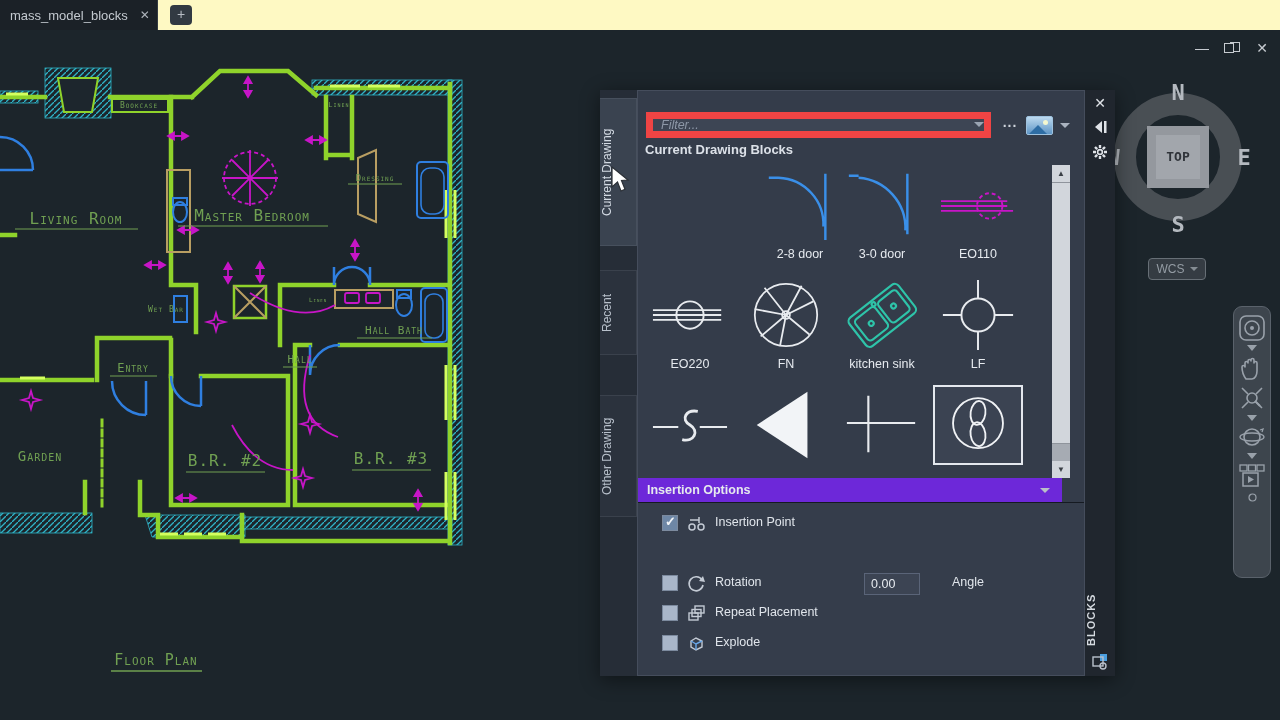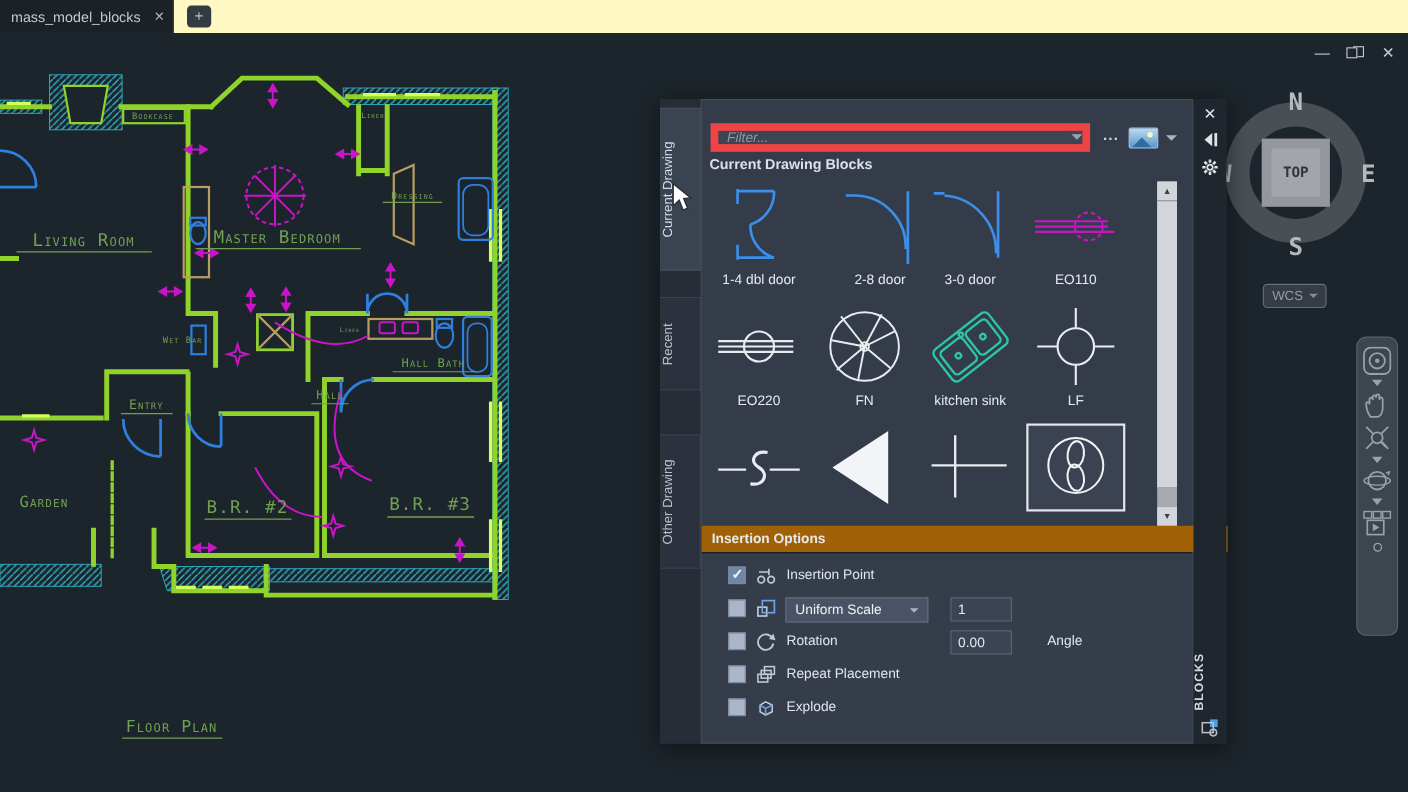--- a/index.html
+++ b/index.html
@@ -81,21 +81,21 @@
   .thumb { width:90px; height:80px; margin:0 auto; display:flex; align-items:center; justify-content:center; }
   .thumb.sel { border:2px solid #e4e8ee; background:#3b4352; }
   .blabel { margin-top:2px; color:#e6eaef; font-size:12.5px; }
 
   #scrollbar { position:absolute; left:414px; top:74px; width:18px; height:313px; background:#a6abb3; }
   .sbtn { position:absolute; left:0; width:18px; height:17px; background:#d2d6dc; color:#3a3f46;
           font-size:8px; text-align:center; line-height:17px; }
   #sthumb { position:absolute; left:0; top:17px; width:18px; height:262px; background:#d2d6dc;
             border-top:1px solid #8f949c; border-bottom:1px solid #8f949c; }
 
-  #inshead { position:absolute; left:0; top:387px; width:478px; height:24px; background:#a16207;
+  #inshead { position:absolute; left:0; top:387px; width:424px; height:24px; background:#6d28d9;
              color:#e6e9ee; font-size:12.5px; font-weight:bold; line-height:24px; padding-left:9px; }
   #inshead .caret { position:absolute; right:12px; top:10px; width:0; height:0;
                     border-left:5px solid transparent; border-right:5px solid transparent;
                     border-top:5px solid #b9bfc8; }
   #optpanel { position:absolute; left:0; top:411px; width:446px; height:168px; background:#353d4b;
               border-top:1px solid #151a21; }
   .optrow { position:absolute; left:10px; width:100%; height:26px; }
   .cb { position:absolute; left:14px; top:4px; width:16px; height:16px; background:#a9b6c9;
         border:1px solid #7c8a9e; cursor:pointer; }
   .cb.checked { background:#6e87a6; }
@@ -336,28 +336,20 @@
       <div class="sky"></div>
       <div class="mtn"></div>
       <div class="sun"></div>
     </div>
     <div id="imgcaret"></div>
 
     <div id="sectiontitle">Current Drawing Blocks</div>
 
     <div id="grid">
 
-      <div class="cell" style="left:4px; top:0;">
-        <div class="thumb">
-          <svg width="84" height="78" viewBox="0 0 84 80" fill="none" stroke="#3a8fe8" stroke-width="2.5">
-            <path d="M22,8 H56 M22,70 H56 M56,8 A31,31 0 0 1 34,39 M34,39 A31,31 0 0 0 56,70 M22,6 V20 M22,58 V72"></path>
-          </svg>
-        </div>
-        <div class="blabel">1-4 dbl door</div>
-      </div>
       <div class="cell" style="left:114px; top:0;">
         <div class="thumb">
           <svg width="84" height="78" viewBox="0 0 84 80" fill="none" stroke="#3a8fe8" stroke-width="2.5">
             <path d="M10,12 H20 M20,12 A48,48 0 0 1 66,62 M68,8 V76"></path>
           </svg>
         </div>
         <div class="blabel">2-8 door</div>
       </div>
       <div class="cell" style="left:196px; top:0;">
         <div class="thumb">
@@ -474,32 +466,20 @@
       <div class="optrow" style="top:8px;">
         <div class="cb checked"></div>
         <svg class="opticon" viewBox="0 0 19 19" fill="none" stroke="#c3cad4" stroke-width="1.5">
           <circle cx="5" cy="13" r="3"></circle>
             <circle cx="14" cy="13" r="3"></circle>
             <path d="M3,6 H12 M12,3 V9"></path>
         </svg>
         <div class="optlabel">Insertion Point</div>
       </div>
 
-      <div class="optrow" style="top:38px;">
-        <div class="cb"></div>
-        <svg class="opticon" viewBox="0 0 19 19" fill="none" stroke-width="1.5">
-          <rect x="2" y="8" width="8" height="8" stroke="#c3cad4"></rect>
-            <rect x="6" y="2" width="11" height="11" stroke="#6aa7e8"></rect>
-        </svg>
-        <div id="scaleselect">
-          <span>Uniform Scale</span>
-          <span class="caret"></span>
-        </div>
-        <input class="valfield" value="1" style="">
-      </div>
 
       <div class="optrow" style="top:68px;">
         <div class="cb"></div>
         <svg class="opticon" viewBox="0 0 19 19" fill="none" stroke="#c3cad4" stroke-width="1.6">
           <path d="M15,6 A7,7 0 1 0 16,11"></path>
             <polygon points="16,2 18,8 12,7" fill="#c3cad4" stroke="none"></polygon>
         </svg>
         <div class="optlabel">Rotation</div>
         <input class="valfield" value="0.00" style="">
         <div class="suffix">Angle</div>

